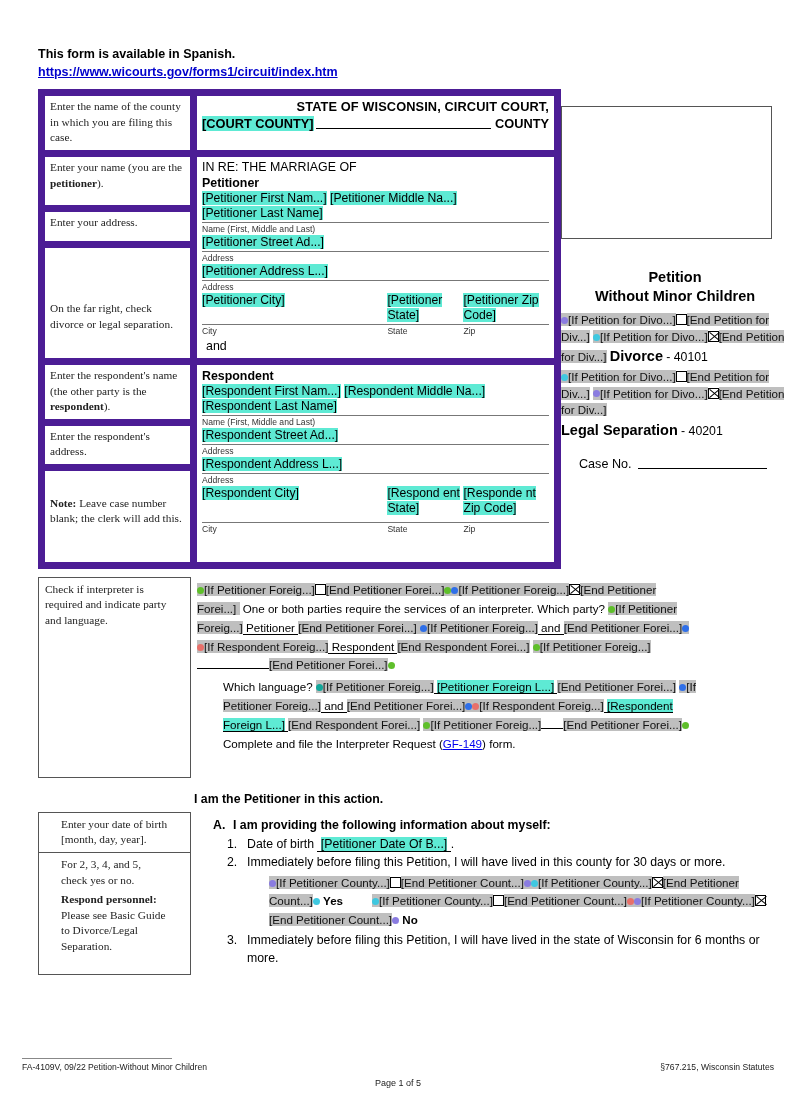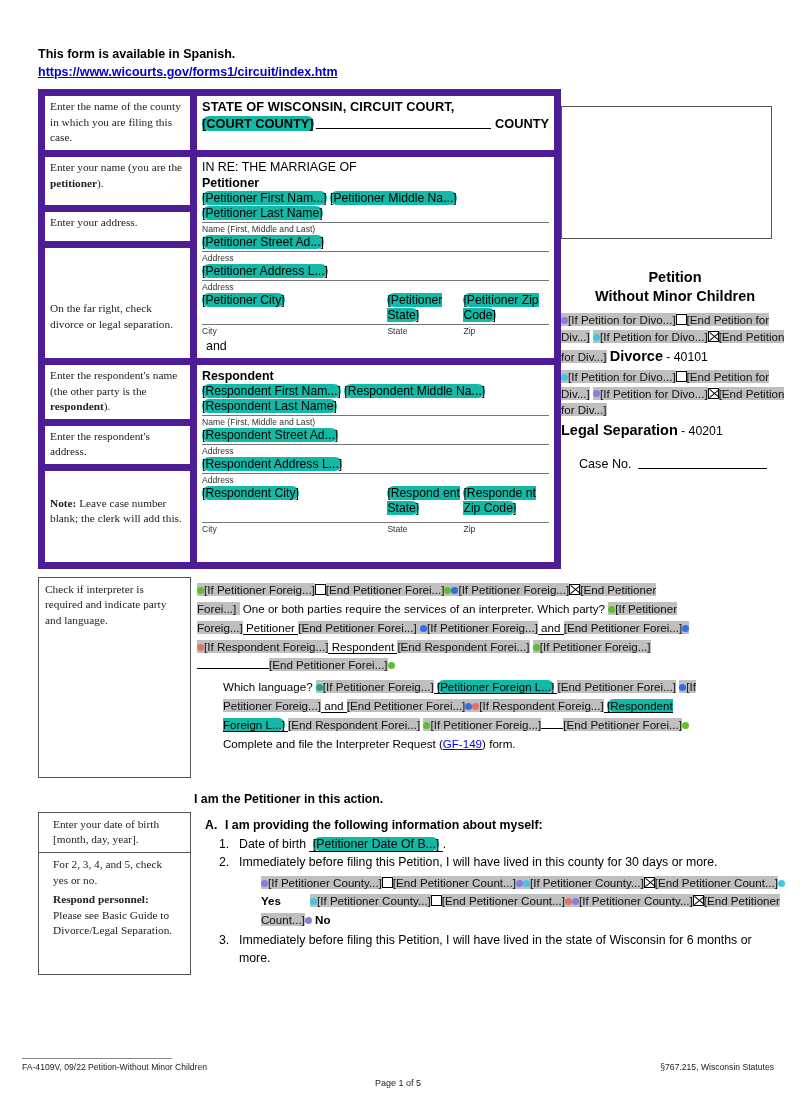--- a/index.html
+++ b/index.html
@@ -19,37 +19,37 @@
   .hdr .link { color:#0000cc; text-decoration: underline; font-weight: bold; }
   .hdr .ital { font-style: italic; font-weight: bold; }
 
   
   .captbl { width: 523px; border-collapse: collapse; margin-top: 8px; table-layout: fixed; }
   .captbl td { border: 7px solid #4c1d95; vertical-align: top; padding: 3px 5px 4px 5px; }
   .col-instr { width: 152px; }
   .instr { font-family: "Liberation Serif", serif; font-size: 11.3px; line-height: 1.38; color:#222; }
   .instr b { font-weight: bold; }
 
-  .court-line1 { font-size: 12.8px; font-weight: bold; letter-spacing:.1px; }
+  .court-line1 { font-size: 12.8px; font-weight: bold; letter-spacing:.1px;text-align:right; }
   .court-line2 { font-size: 12.8px; font-weight: bold; margin-top:2px; display:flex; align-items:flex-end; }
   .rule-fill { flex:1; border-bottom: 1px solid #000; height: 13px; margin: 0 4px 2px 2px; }
 
   .inre { font-size: 12.4px; margin-bottom: 2px; }
   .party-h { font-size: 12.4px; font-weight: bold; margin: 1px 0 1px 0; }
   .fld { font-size: 12.2px; line-height: 1.22; }
   .ruleline { border-bottom: 1px solid #777; margin-top: 1px; }
   .sublbl { font-size: 8.6px; color:#333; line-height:1.3; padding-top:1px; }
   .and { font-size: 12.4px; padding: 2px 0 1px 4px; }
 
   .row3 { display:flex; }
   .row3 .c1 { width: 195px; }
   .row3 .c2 { width: 80px; }
   .row3 .c3 { width: 90px; }
 
-  .hl { background: #14b8a6; border-radius: 7px; }
+  .hl { background: #5eead4; }
 
   
   .rightpanel {
     position: absolute; left: 561px; top: 106px; width: 211px; height: 133px;
     border: 1px solid #555; border-left:1px solid #555;
   }
   .right-content { position:absolute; left:561px; top:268px; width:228px; }
   .pet-title { text-align:center; font-size:14.5px; font-weight:bold; line-height:1.28; }
   .cond-blk { font-size:11.6px; line-height:1.45; margin-top:7px; }
   .bigtype { font-size:14.5px; font-weight:bold; }
@@ -79,21 +79,21 @@
   
   .sec2 { width: 664px; border-collapse:collapse; margin-top:8px; table-layout:fixed; }
   .sec2 td { border:1px solid #555; vertical-align:top; padding:4px 6px; }
   .sec2 td.noborder { border:none; }
   .interp { font-size:11.6px; line-height:1.62; }
 
   .midtext { font-size:12.3px; font-weight:bold; margin:14px 0 4px 156px; }
 
   
   .sec3 { width:762px; border-collapse:collapse; margin-top:6px; table-layout:fixed; }
-  .sec3 td { vertical-align:top; padding:4px 14px; }
+  .sec3 td { vertical-align:top; padding:4px 22px; }
   .sec3 td.bx { border:1px solid #555; }
   .bodytxt { font-size:12.3px; line-height:1.5; }
   .numrow { display:flex; }
   .numrow .n { width:34px; flex:none; padding-left:14px; }
   .numrow .t { flex:1; }
   .aRow { display:flex; }
   .aRow .a { width:20px; flex:none; font-weight:bold;}
   .aRow .at { flex:1; font-weight:bold; }
 
   

